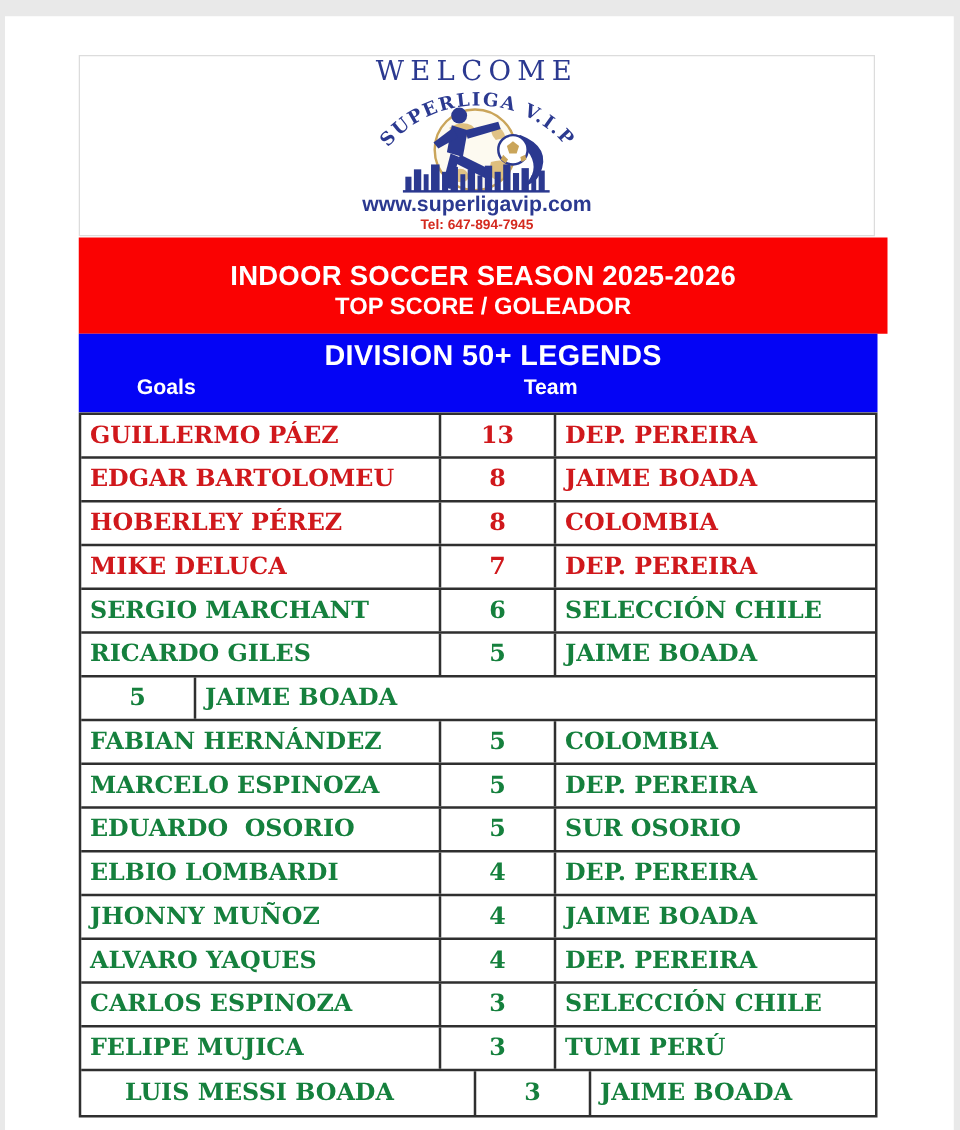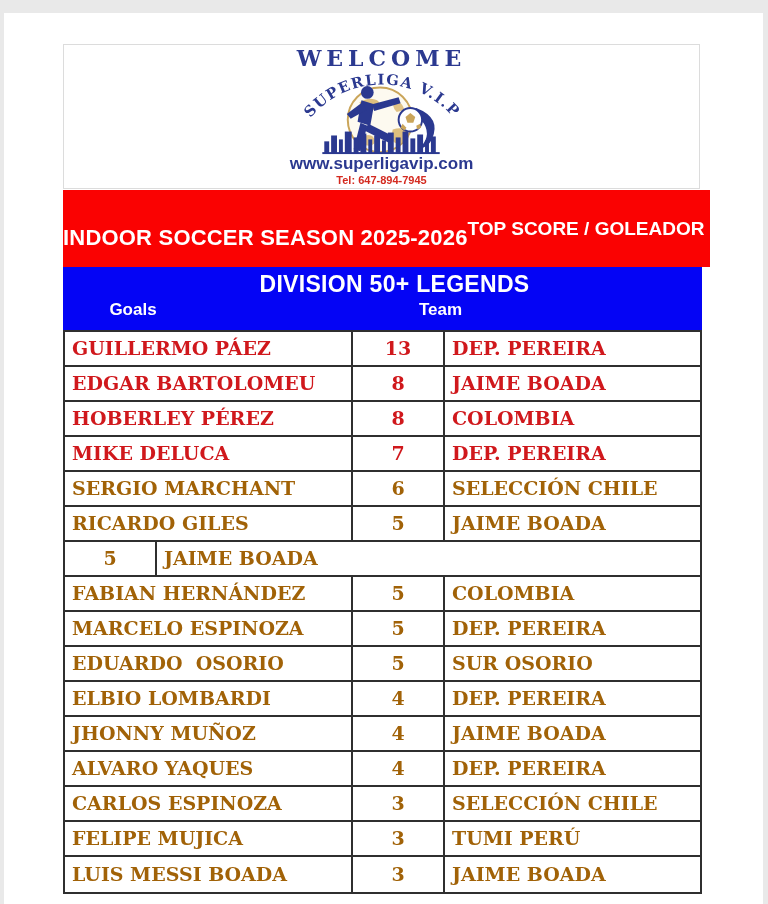--- a/index.html
+++ b/index.html
@@ -16,35 +16,35 @@
   
   .header-box{
     position:absolute;left:63px;top:44px;width:637px;height:145px;
     border:1px solid #dcdcdc;background:#ffffff;
     display:flex;flex-direction:column;align-items:center;
     box-sizing:border-box;overflow:hidden;
   }
   .welcome{
     margin-top:1px;
     font-family:"DejaVu Serif", serif;
-    font-size:22px;font-weight:bold;letter-spacing:5px;
+    font-size:22px;font-weight:normal;letter-spacing:5px;
     color:#2b3990;line-height:24px;
   }
   .logo-svg{width:214px;height:90px;margin-top:-3px;display:block;}
   .website{
     font-size:17px;font-weight:bold;color:#2b3990;line-height:18px;margin-top:-2px;
   }
   .tel{
     font-size:11px;font-weight:bold;color:#d42a1f;line-height:13px;margin-top:1px;
   }
   
   .banner-red{
     position:absolute;left:63px;top:190px;width:647px;height:77px;
     background:#fa0202;color:#ffffff;
-    display:flex;flex-direction:row;align-items:center;justify-content:flex-start;
+    display:flex;flex-direction:column;align-items:center;justify-content:flex-start;
     padding-top:0;box-sizing:border-box;
   }
   .banner-red .l1{margin-top:18px;font-size:22px;font-weight:bold;line-height:26px;letter-spacing:0.2px;}
   .banner-red .l2{font-size:19px;font-weight:bold;line-height:24px;}
   
   .banner-blue{
     position:absolute;left:63px;top:267px;width:639px;height:63px;
     background:#0404f5;color:#ffffff;box-sizing:border-box;padding-left:24px;
   }
   .division-title{
@@ -57,23 +57,23 @@
   .ch.c-team{flex:1;}
   
   .score-table{
     position:absolute;left:63px;top:330px;width:639px;
     border:2px solid #2f2f2f;border-top-width:2px;box-sizing:border-box;
     background:#ffffff;
   }
   .trow{
     display:flex;height:35px;border-bottom:2px solid #2f2f2f;box-sizing:border-box;
     font-family:"DejaVu Serif", serif;font-weight:bold;font-size:19px;
-    color:#a16207;align-items:center;
-  }
-  .trow:last-child{border-bottom:none;}
+    color:#15803d;align-items:center;
+  }
+  .trow:last-child{border-bottom:none;padding-left:28px;}
   .trow.hl{color:#d0181c;}
   .cell{box-sizing:border-box;line-height:31px;white-space:pre;overflow:hidden;}
   .cell.player{width:288px;border-right:2px solid #2f2f2f;padding-left:7px;height:100%;display:flex;align-items:center;}
   .cell.goals{width:92px;border-right:2px solid #2f2f2f;text-align:center;height:100%;display:flex;align-items:center;justify-content:center;}
   .cell.team{flex:1;padding-left:7px;height:100%;display:flex;align-items:center;}
 </style>
 </head>
 <body>
 
 <div class="page"></div>

